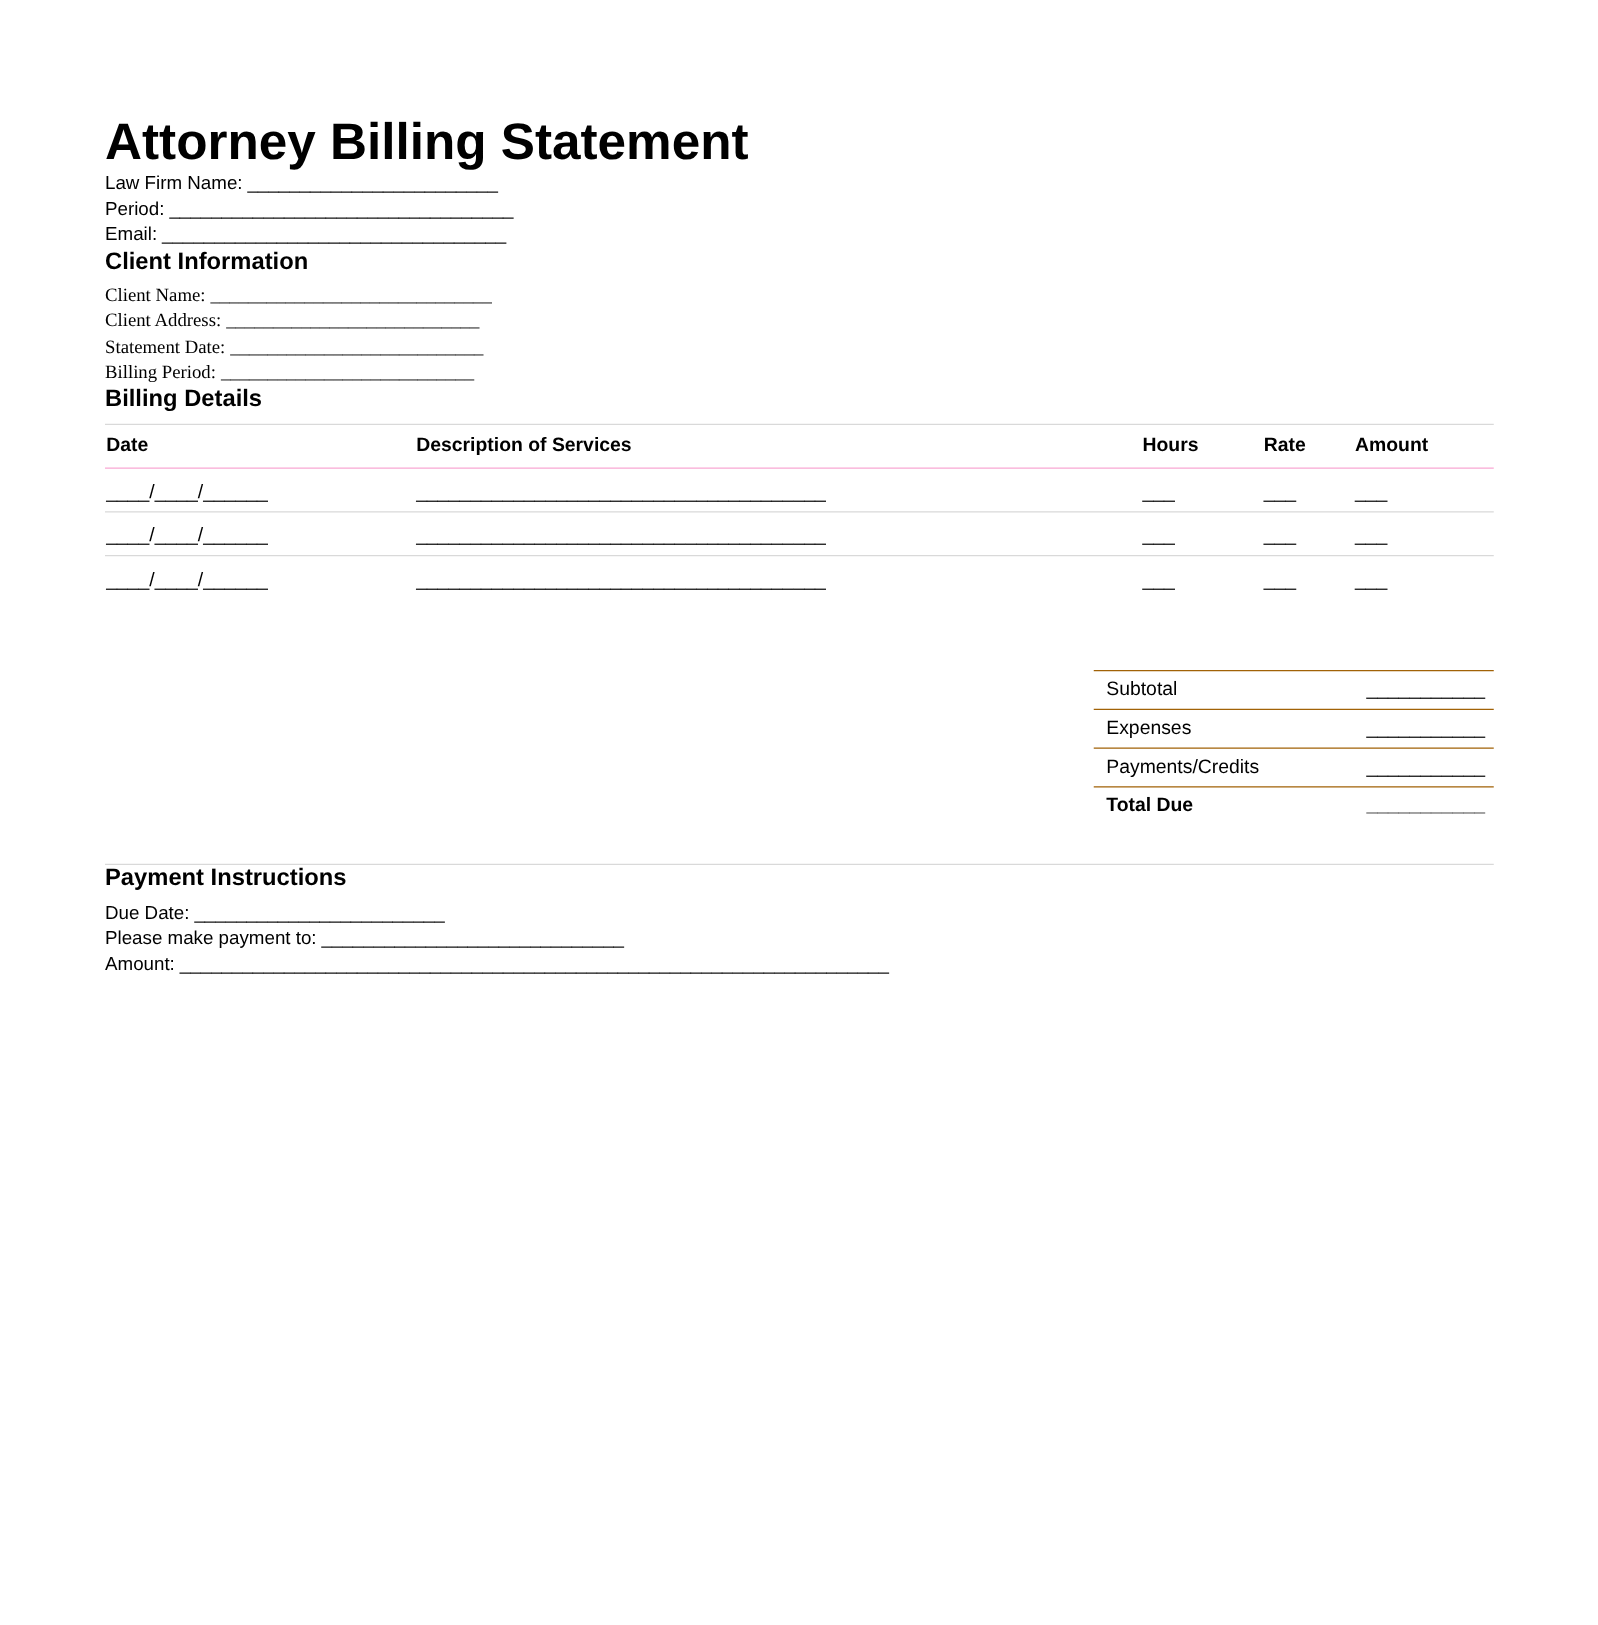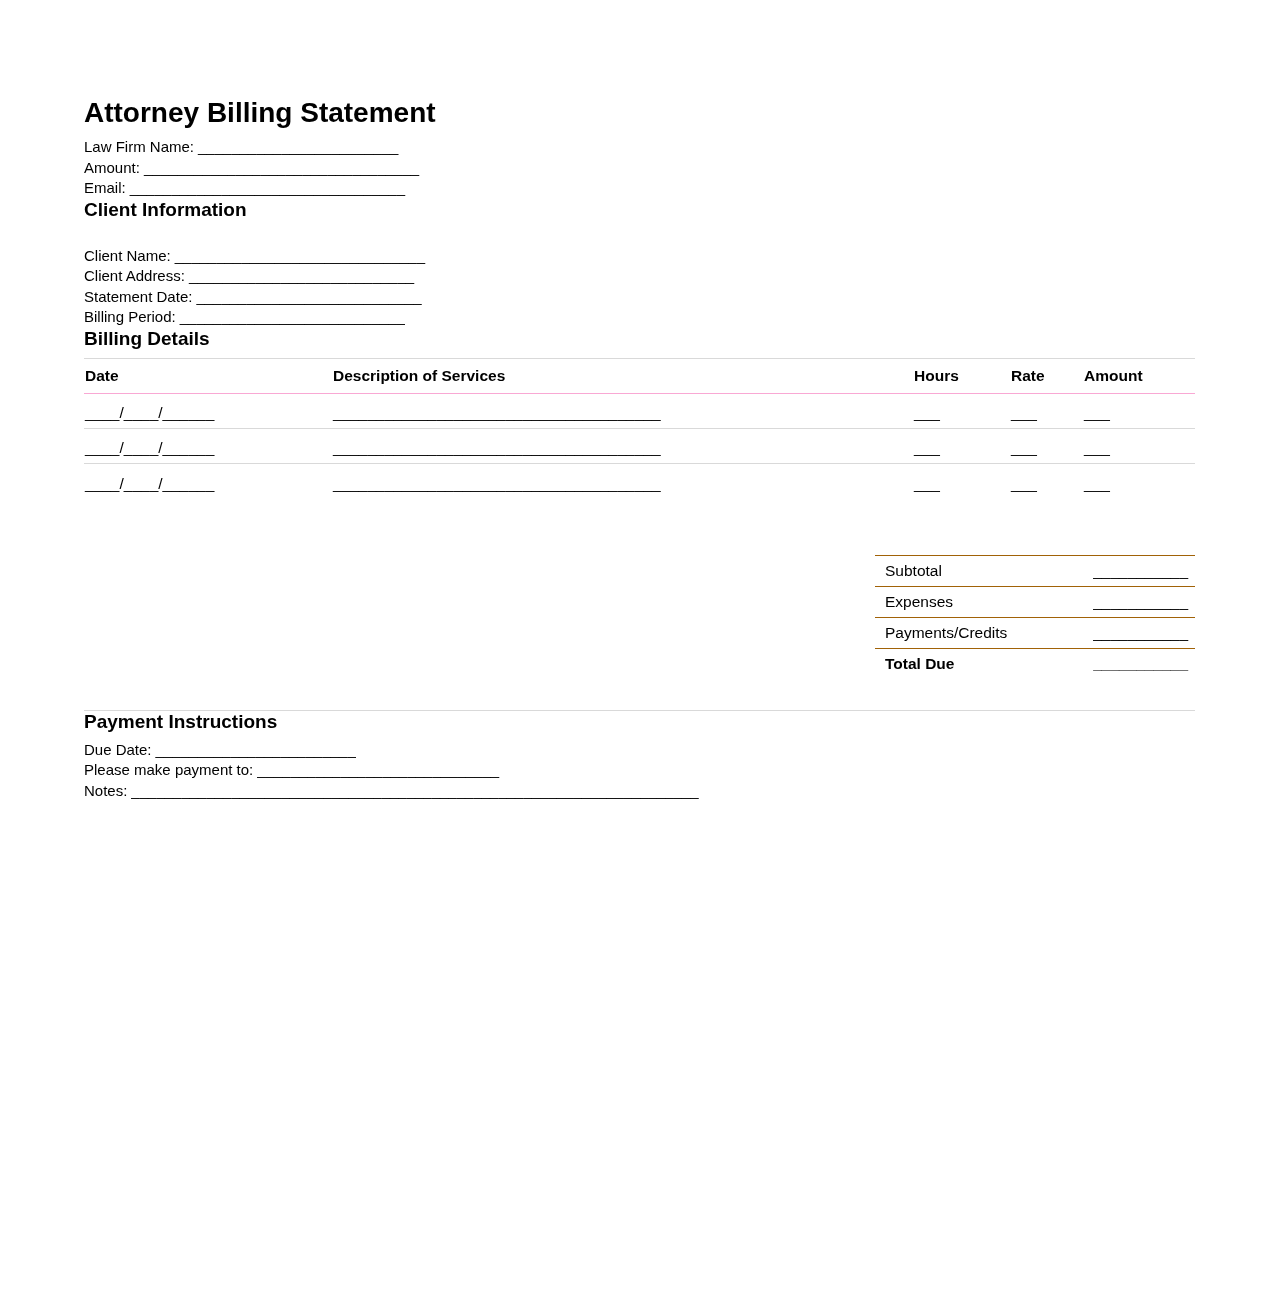--- a/index.html
+++ b/index.html
@@ -15,21 +15,21 @@
     height: 1300px;
     overflow: hidden;
   }
   .page {
     margin-left: 84px;
     width: 1111px;
     padding-top: 94px;
   }
   h1.title {
     margin: 0;
-    font-size: 28px;
+    font-size: 41px;
     font-weight: bold;
     line-height: 38px;
     letter-spacing: 0;
   }
   h3.section-heading {
     margin: 0;
     font-size: 19px;
     font-weight: bold;
     line-height: 22px;
   }
@@ -38,21 +38,21 @@
     font-size: 15px;
     line-height: 20.5px;
     white-space: nowrap;
   }
   .blank {
     white-space: pre;
     margin-left: 4px;
   }
   .fields-firm { margin-top: 5px; }
   .heading-client { margin-top: 29px; }
-  .fields-client { margin-top: 25px; }
+  .fields-client { margin-top: 6px; font-family: Liberation Serif, serif; }
   .heading-billing { margin-top: 21px; }
 
   .btable {
     margin-top: 8px;
     border-top: 1px solid #d9d9d9;
     font-size: 15.5px;
   }
   .btable .hrow,
   .btable .drow {
     display: grid;
@@ -101,21 +101,21 @@
 </style>
 </head>
 <body>
 
 <div class="page">
 
   <h1 class="title">Attorney Billing Statement</h1>
 
   <div class="fields fields-firm">
     <p class="field-line"><span>Law Firm Name:</span><span class="blank">________________________</span></p>
-    <p class="field-line"><span>Amount:</span><span class="blank">_________________________________</span></p>
+    <p class="field-line"><span>Period:</span><span class="blank">_________________________________</span></p>
     <p class="field-line"><span>Email:</span><span class="blank">_________________________________</span></p>
   </div>
 
   <h3 class="section-heading heading-client">Client Information</h3>
 
   <div class="fields fields-client">
     <p class="field-line"><span>Client Name:</span><span class="blank">______________________________</span></p>
     <p class="field-line"><span>Client Address:</span><span class="blank">___________________________</span></p>
     <p class="field-line"><span>Statement Date:</span><span class="blank">___________________________</span></p>
     <p class="field-line"><span>Billing Period:</span><span class="blank">___________________________</span></p>
@@ -173,16 +173,16 @@
     </div>
   </div>
 
   <div class="wide-divider"></div>
 
   <h3 class="section-heading heading-payment">Payment Instructions</h3>
 
   <div class="fields fields-payment">
     <p class="field-line"><span>Due Date:</span><span class="blank">________________________</span></p>
     <p class="field-line"><span>Please make payment to:</span><span class="blank">_____________________________</span></p>
-    <p class="field-line"><span>Notes:</span><span class="blank">____________________________________________________________________</span></p>
+    <p class="field-line"><span>Amount:</span><span class="blank">____________________________________________________________________</span></p>
   </div>
 
 </div>
 
 </body></html>

